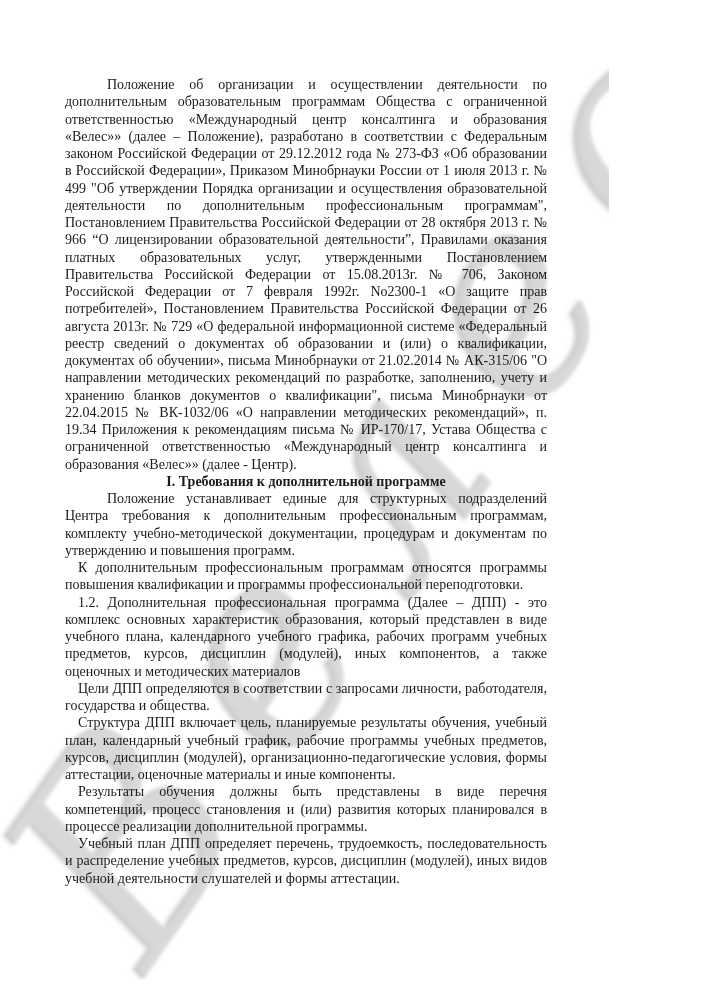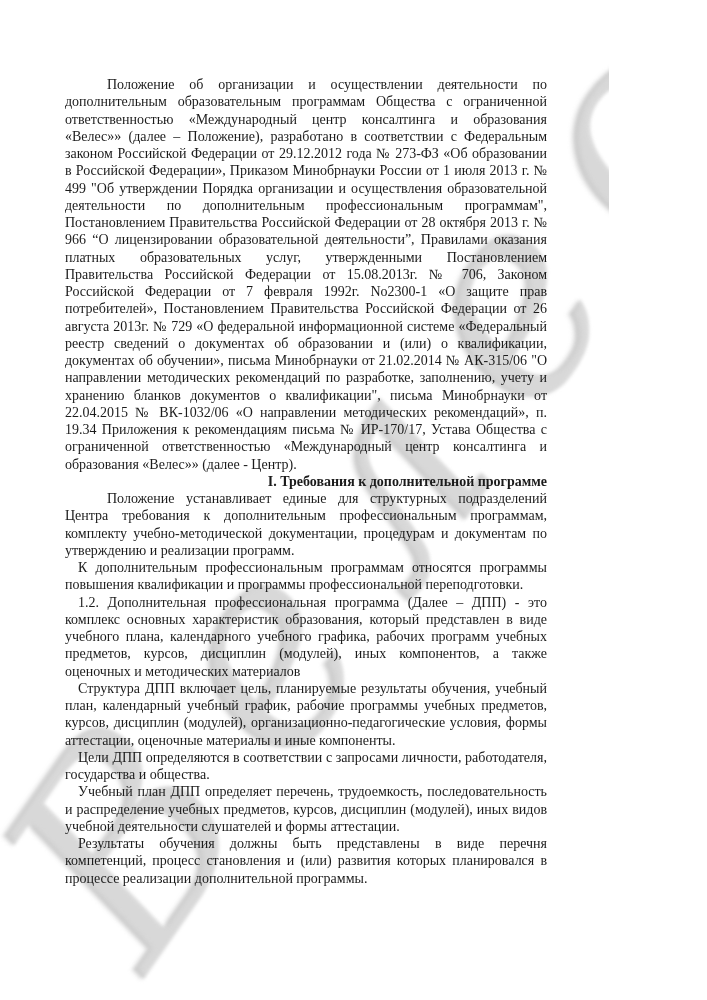--- a/index.html
+++ b/index.html
@@ -44,48 +44,48 @@
     line-height: 17.25px;
     text-align: justify;
   }
   .doc p {
     margin: 0;
   }
   .ind-lg { text-indent: 42px; }
   .ind-sm { text-indent: 13px; }
   .section-heading {
     font-weight: bold;
-    text-align: right;
+    text-align: center;
     text-indent: 0;
   }
 </style>
 </head>
 <body>
 
 <div class="page">
 
   <div class="watermark">Велес</div>
 
   <div class="doc">
 
     <p class="ind-lg">Положение об организации и осуществлении деятельности по дополнительным образовательным программам Общества с ограниченной ответственностью «Международный центр консалтинга и образования «Велес»» (далее – Положение), разработано в соответствии с Федеральным законом Российской Федерации от 29.12.2012 года № 273-ФЗ «Об образовании в Российской Федерации», Приказом Минобрнауки России от 1 июля 2013 г. № 499 "Об утверждении Порядка организации и осуществления образовательной деятельности по дополнительным профессиональным программам", Постановлением Правительства Российской Федерации от 28 октября 2013 г. № 966 “О лицензировании образовательной деятельности”, Правилами оказания платных образовательных услуг, утвержденными Постановлением Правительства Российской Федерации от 15.08.2013г. № 706, Законом Российской Федерации от 7 февраля 1992г. No2300-1 «О защите прав потребителей», Постановлением Правительства Российской Федерации от 26 августа 2013г. № 729 «О федеральной информационной системе «Федеральный реестр сведений о документах об образовании и (или) о квалификации, документах об обучении», письма Минобрнауки от 21.02.2014 № АК-315/06 "О направлении методических рекомендаций по разработке, заполнению, учету и хранению бланков документов о квалификации", письма Минобрнауки от 22.04.2015 № ВК-1032/06 «О направлении методических рекомендаций», п. 19.34 Приложения к рекомендациям письма № ИР-170/17, Устава Общества с ограниченной ответственностью «Международный центр консалтинга и образования «Велес»» (далее - Центр).</p>
 
     <p class="section-heading">I. Требования к дополнительной программе</p>
 
-    <p class="ind-lg">Положение устанавливает единые для структурных подразделений Центра требования к дополнительным профессиональным программам, комплекту учебно-методической документации, процедурам и документам по утверждению и реализации программ.</p>
+    <p class="ind-lg">Положение устанавливает единые для структурных подразделений Центра требования к дополнительным профессиональным программам, комплекту учебно-методической документации, процедурам и документам по утверждению и повышения программ.</p>
 
 
     <p class="ind-sm">К дополнительным профессиональным программам относятся программы повышения квалификации и программы профессиональной переподготовки.</p>
 
     <p class="ind-sm">1.2. Дополнительная профессиональная программа (Далее – ДПП) - это комплекс основных характеристик образования, который представлен в виде учебного плана, календарного учебного графика, рабочих программ учебных предметов, курсов, дисциплин (модулей), иных компонентов, а также оценочных и методических материалов</p>
 
 
+    <p class="ind-sm">Цели ДПП определяются в соответствии с запросами личности, работодателя, государства и общества.</p>
+
     <p class="ind-sm">Структура ДПП включает цель, планируемые результаты обучения, учебный план, календарный учебный график, рабочие программы учебных предметов, курсов, дисциплин (модулей), организационно-педагогические условия, формы аттестации, оценочные материалы и иные компоненты.</p>
 
-    <p class="ind-sm">Цели ДПП определяются в соответствии с запросами личности, работодателя, государства и общества.</p>
+    <p class="ind-sm">Результаты обучения должны быть представлены в виде перечня компетенций, процесс становления и (или) развития которых планировался в процессе реализации дополнительной программы.</p>
 
     <p class="ind-sm">Учебный план ДПП определяет перечень, трудоемкость, последовательность и распределение учебных предметов, курсов, дисциплин (модулей), иных видов учебной деятельности слушателей и формы аттестации.</p>
-
-    <p class="ind-sm">Результаты обучения должны быть представлены в виде перечня компетенций, процесс становления и (или) развития которых планировался в процессе реализации дополнительной программы.</p>
 
 
   </div>
 </div>
 
 </body></html>

